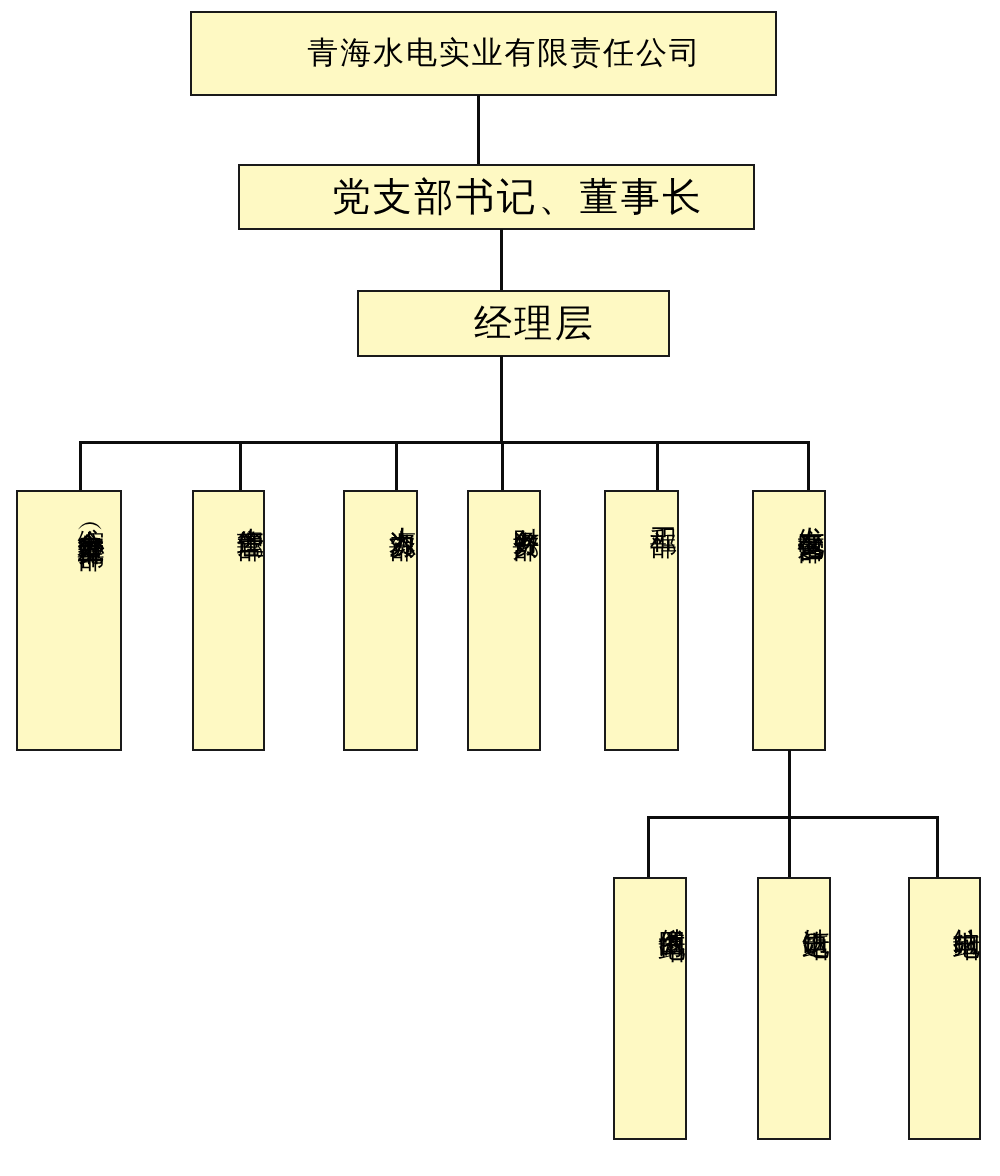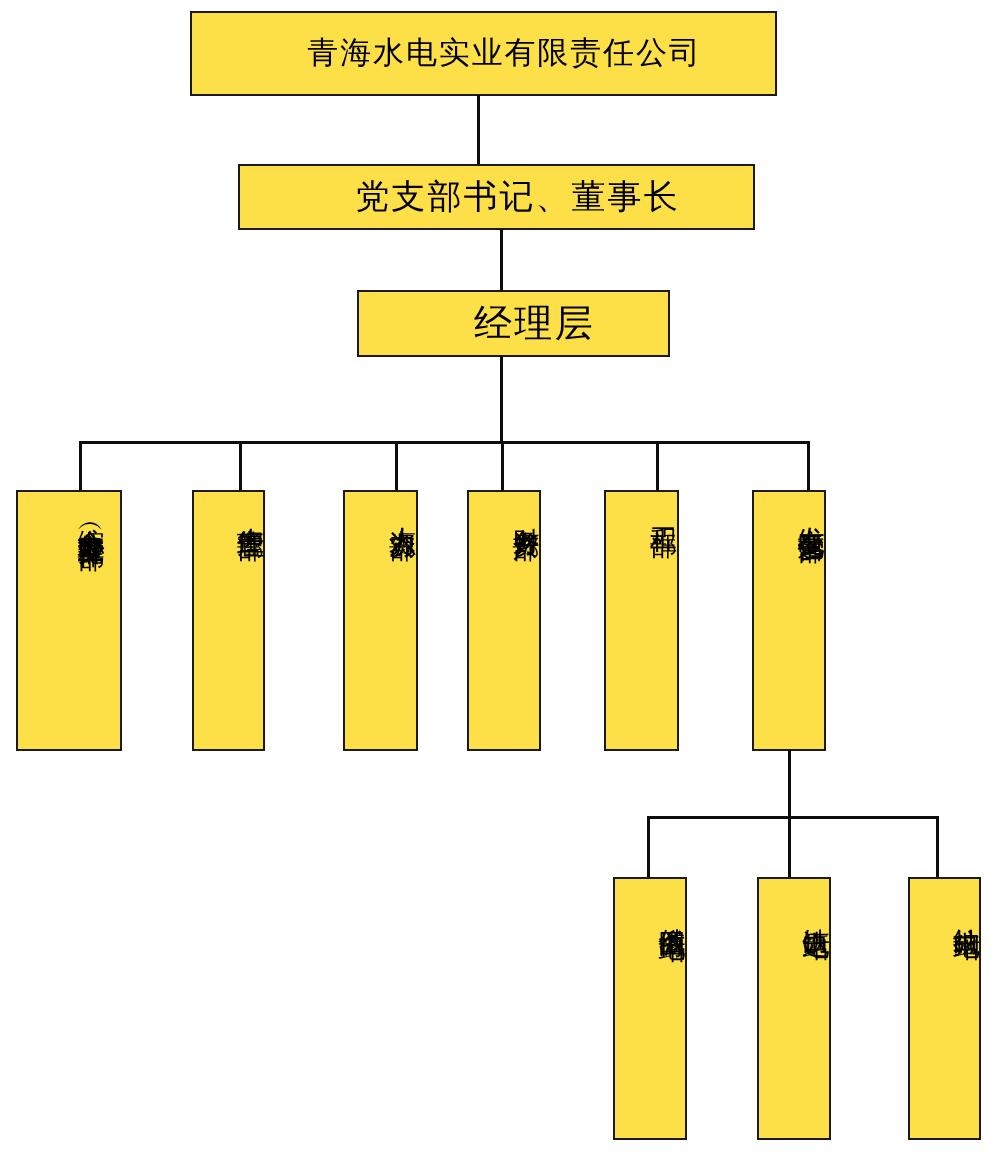--- a/index.html
+++ b/index.html
@@ -15,40 +15,40 @@
     position: relative;
     width: 1000px;
     height: 1176px;
     background: #ffffff;
     overflow: hidden;
   }
   .node {
     position: absolute;
     box-sizing: border-box;
     border: 2px solid #1a1a1a;
-    background: #fde047;
+    background: #fef9c3;
     display: flex;
     align-items: center;
     justify-content: center;
     padding-left: 42px;
   }
   .node .label {
     display: block;
     text-align: center;
     line-height: 1.05;
     letter-spacing: 0.02em;
     white-space: nowrap;
   }
   
   .node.horiz .label {
     font-size: 30px;
     letter-spacing: 0.06em;
   }
   .node.level1 .label { font-size: 31px; }
-  .node.level2 .label { font-size: 34px; }
+  .node.level2 .label { font-size: 39px; }
   .node.level3 .label { font-size: 38px; }
 
   
   .node.vert {
     align-items: flex-start;
     justify-content: center;
     padding-top: 14px;
   }
   .node.vert .label {
     writing-mode: vertical-rl;

